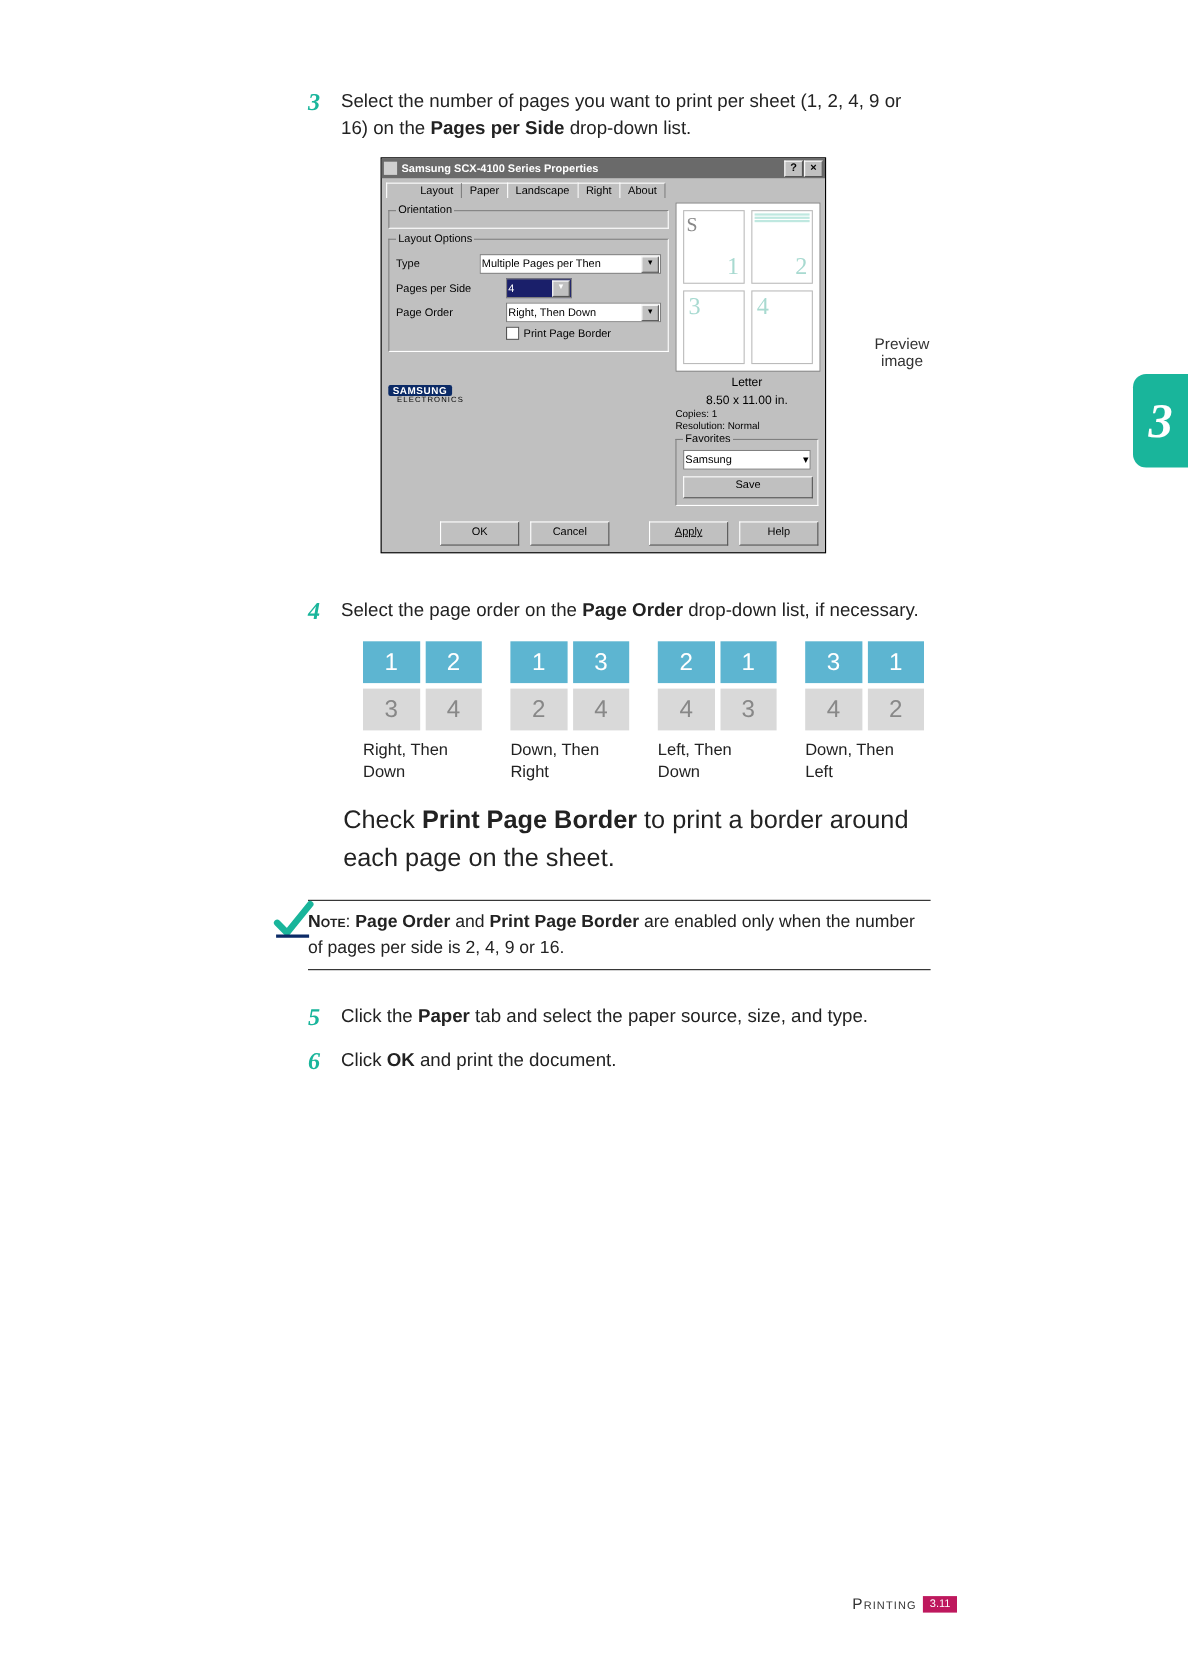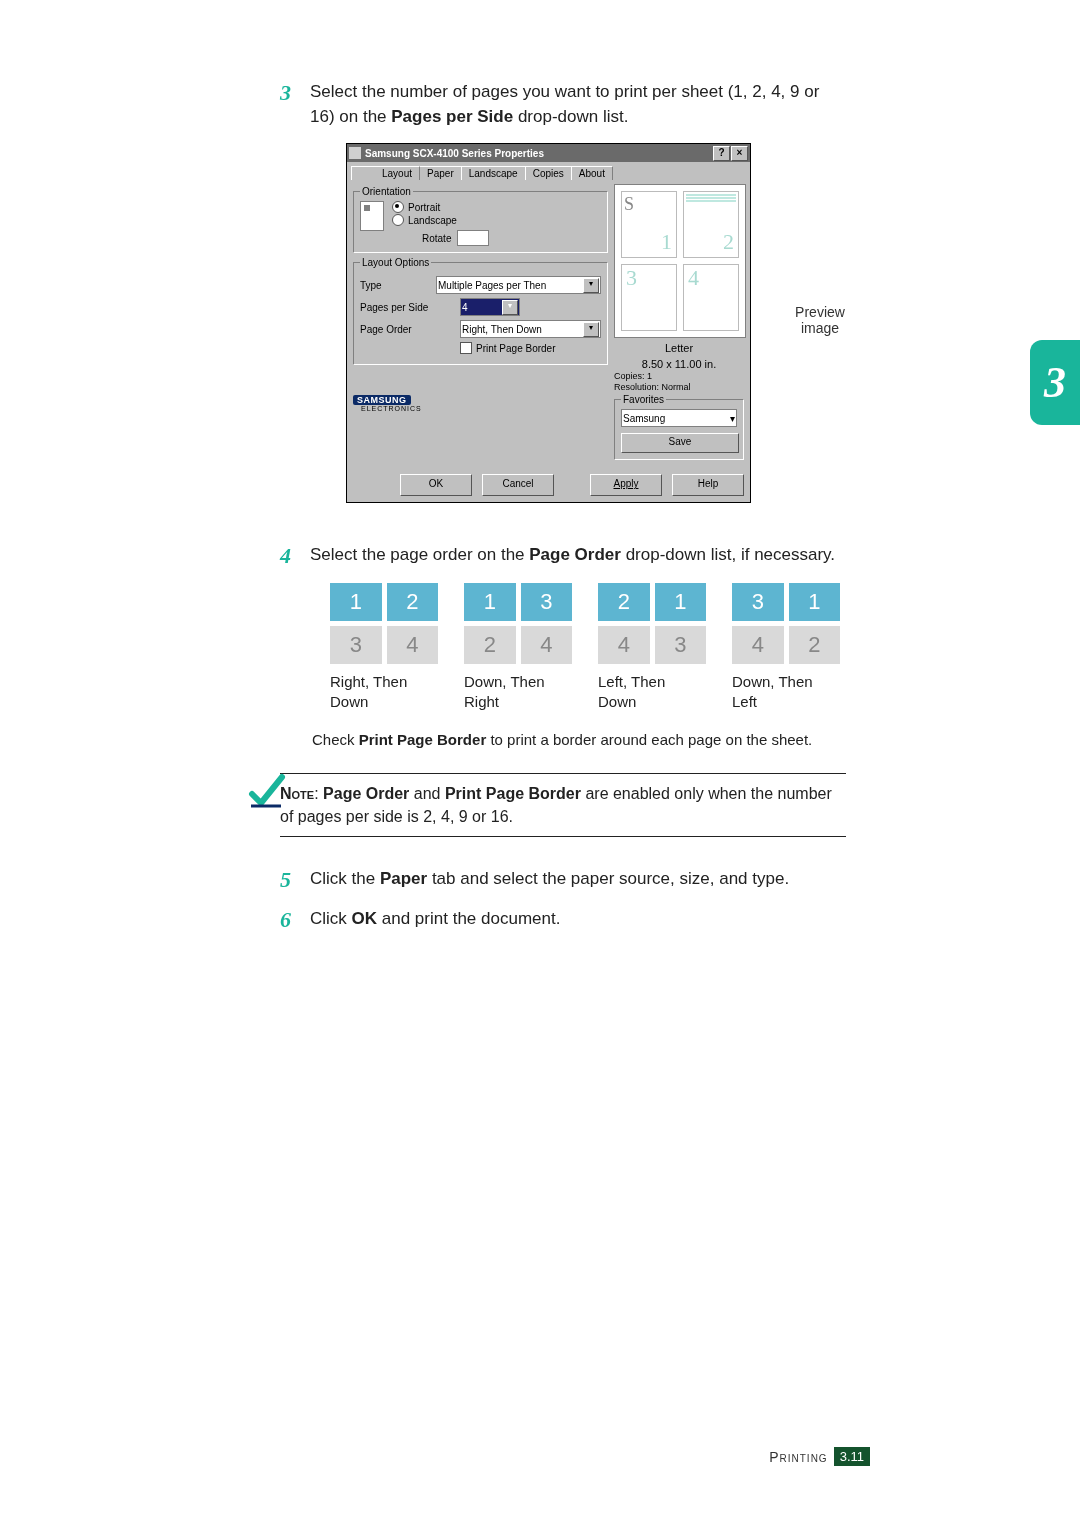--- a/index.html
+++ b/index.html
@@ -186,35 +186,35 @@
 
   
   .order-row{display:flex;gap:26px;margin:14px 0 18px 50px;}
   .order-item{width:108px;font-size:14px;}
   .order-grid{display:grid;grid-template-columns:1fr 1fr;grid-template-rows:1fr 1fr;gap:5px;margin-bottom:8px;}
   .og-cell{height:38px;display:flex;align-items:center;justify-content:center;font-size:22px;font-family:Arial,sans-serif;}
   .og-top{background:#5db5d1;color:#fff;}
   .og-bot{background:#d9d9d9;color:#888;}
   .order-lab{line-height:1.3;font-size:15px;}
 
-  .para{margin:6px 0 22px 32px;font-size:15px;line-height:1.45;}
+  .para{margin:6px 0 22px 32px;font-size:23px;line-height:1.45;}
 
   
   .note-wrap{position:relative;margin:6px 0 30px -34px;width:600px;}
   .note-rule{border-top:1px solid #222;margin-left:34px;}
   .note-body{display:flex;align-items:flex-start;margin:8px 0 8px 0;}
   .note-icon{width:34px;flex:0 0 34px;margin-top:-10px;}
   .tick-svg{width:40px;height:40px;}
   .note-text{font-size:16px;line-height:1.45;}
   .note-text .sc{font-variant:small-caps;font-weight:bold;}
 
   
   .footer{position:absolute;right:210px;bottom:60px;display:flex;align-items:center;gap:0;font-size:14px;}
   .footer .sect{font-variant:small-caps;letter-spacing:1px;color:#333;margin-right:6px;}
-  .footer .pg{background:#14532d;color:#fff;padding:2px 6px;font-size:13px;}
+  .footer .pg{background:#be185d;color:#fff;padding:2px 6px;font-size:10px;}
 </style>
 </head>
 <body>
 
 <div class="page">
   <div class="side-tab">3</div>
 
   <div class="content">
 
     <div class="step">
@@ -230,45 +230,28 @@
           <span class="t-icon"></span>
           <span>Samsung SCX-4100 Series Properties</span>
           <span class="spacer"></span>
           <span class="win-btn">?</span>
           <span class="win-btn">×</span>
         </div>
         <div class="tabs">
           <div class="tab active">Layout</div>
           <div class="tab">Paper</div>
           <div class="tab">Landscape</div>
-          <div class="tab">Copies</div>
+          <div class="tab">Right</div>
           <div class="tab">About</div>
         </div>
         <div class="dialog-body">
           <div class="db-row">
             <div class="db-left">
               <fieldset class="win">
                 <legend>Orientation</legend>
-                <div class="orient-row">
-                  <div class="orient-icon"></div>
-                  <div>
-                    <div class="radio">
-                        <span class="rb checked"></span>
-                        <span>Portrait</span>
-                      </div>
-                    <div class="radio">
-                        <span class="rb"></span>
-                        <span>Landscape</span>
-                      </div>
-                    <div class="rotate-row">
-                      <span>Rotate</span>
-                      <div class="spin"></div>
-                    </div>
-                  </div>
-                </div>
               </fieldset>
 
               <fieldset class="win layout-grp">
                 <legend>Layout Options</legend>
                 <div class="lrow">
                   <span class="lab">Type</span>
                   <div class="combo">
                       <span>Multiple Pages per Then</span>
                       <span class="arrow">▾</span>
                     </div>

